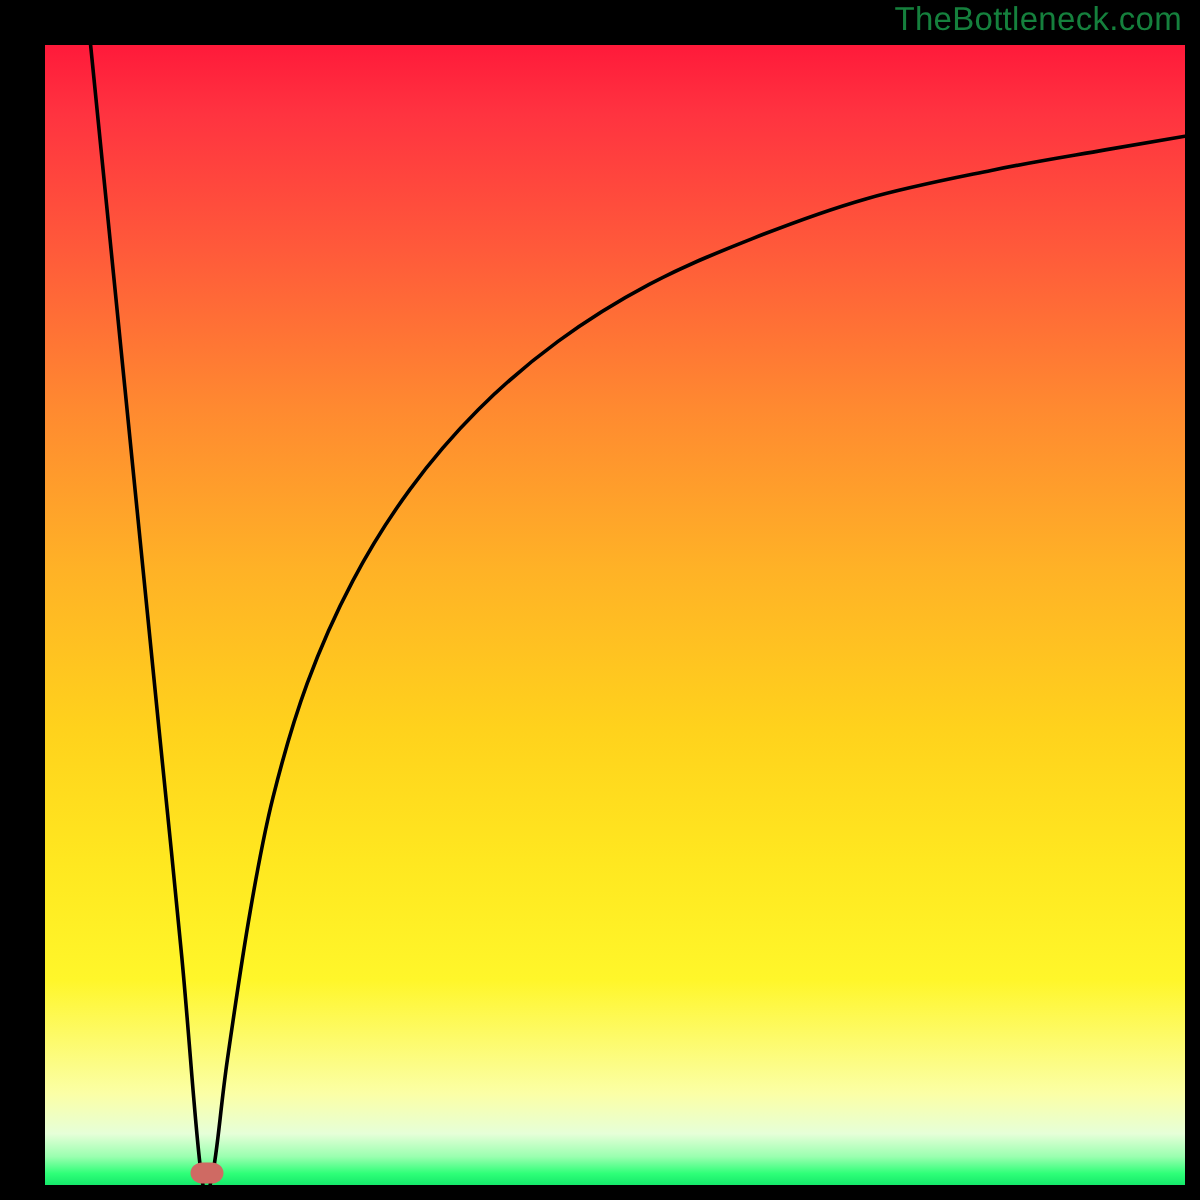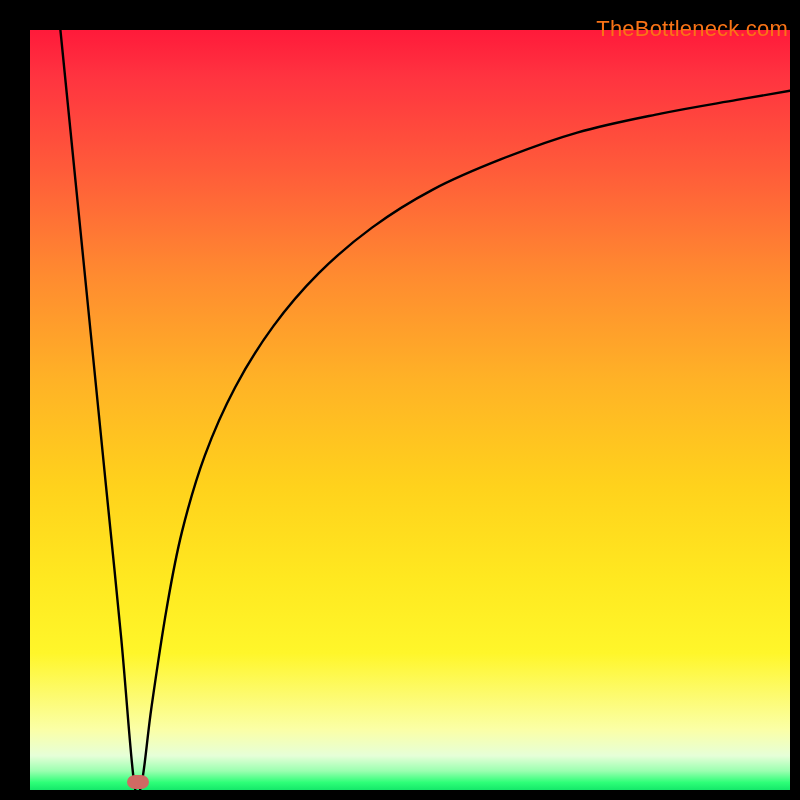--- a/index.html
+++ b/index.html
@@ -28,23 +28,23 @@
       #fff62a 82%,
       #fbffa6 92%,
       #e6ffd8 95.5%,
       #9bffb0 97.5%,
       #2eff78 99%,
       #15e86a 100%
     );
   }
   .watermark {
     position: absolute;
-    top: 16px;
+    top: 0;
     right: 12px;
-    color: #f97316;
+    color: #15803d;
     font-size: 22px;
     font-weight: 500;
     letter-spacing: 0.2px;
     user-select: none;
   }
   svg.curve {
     position: absolute;
     left: 0;
     top: 0;
     width: 760px;

